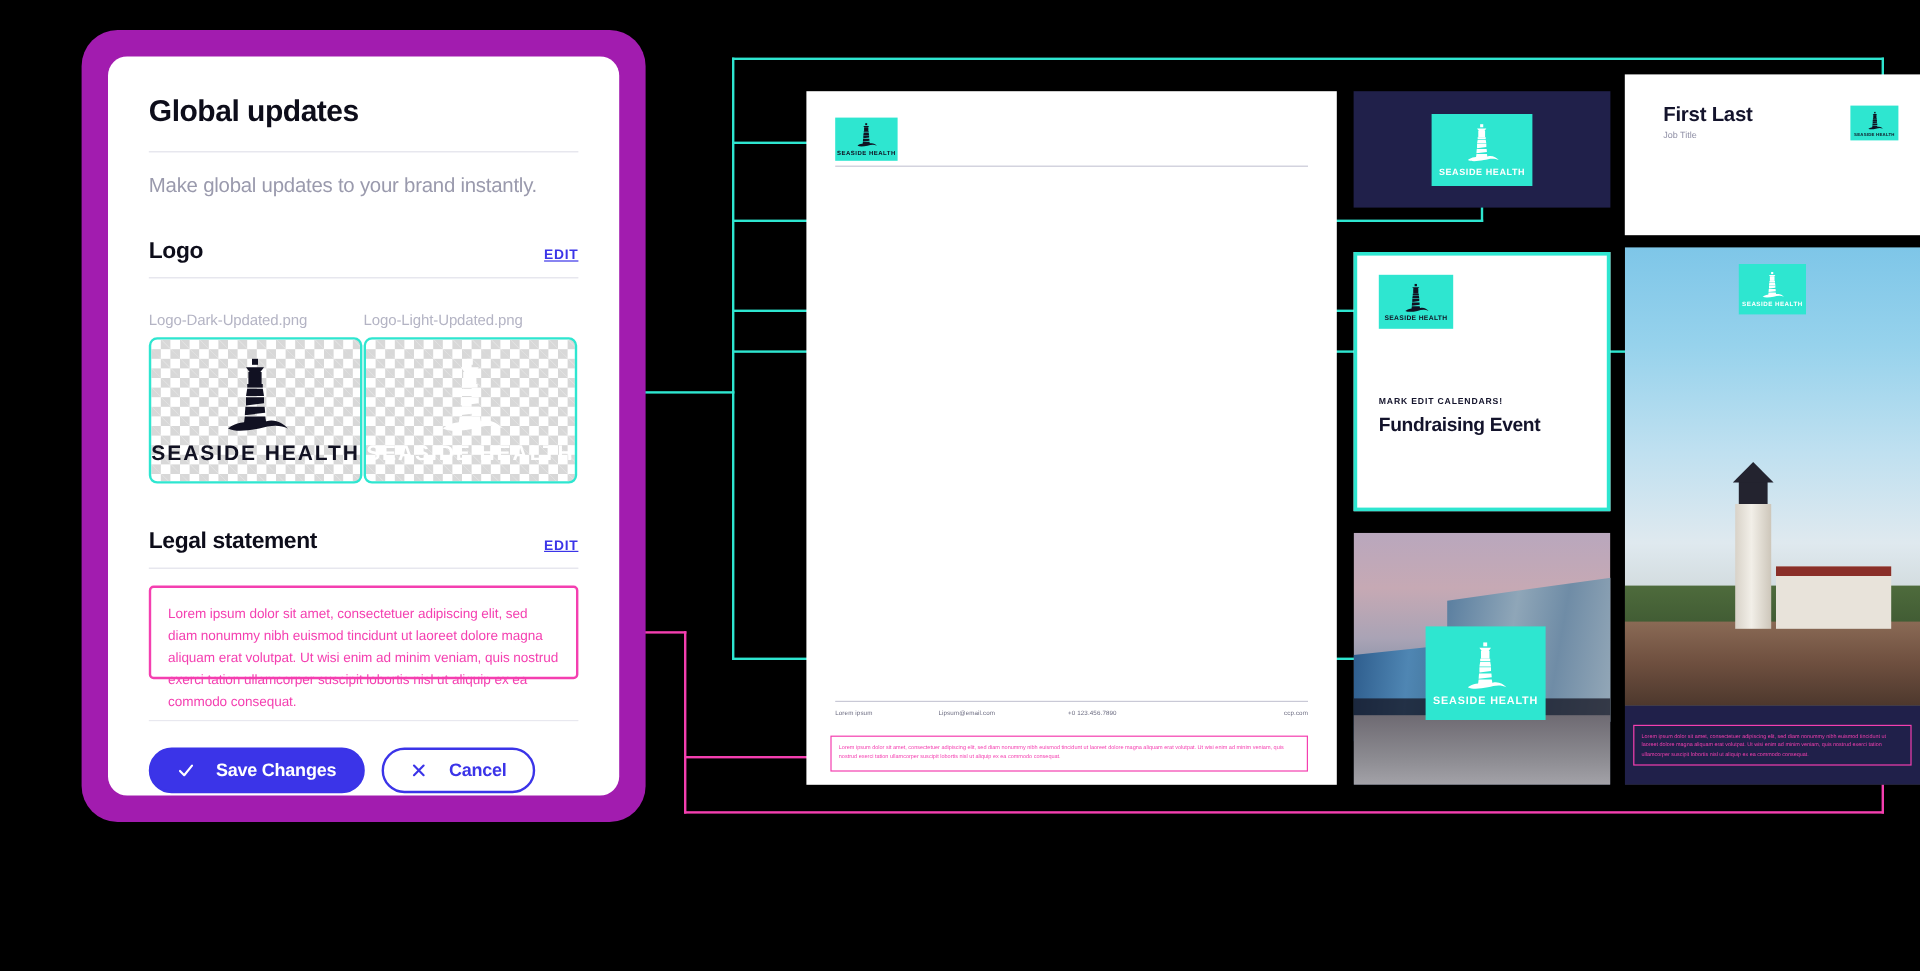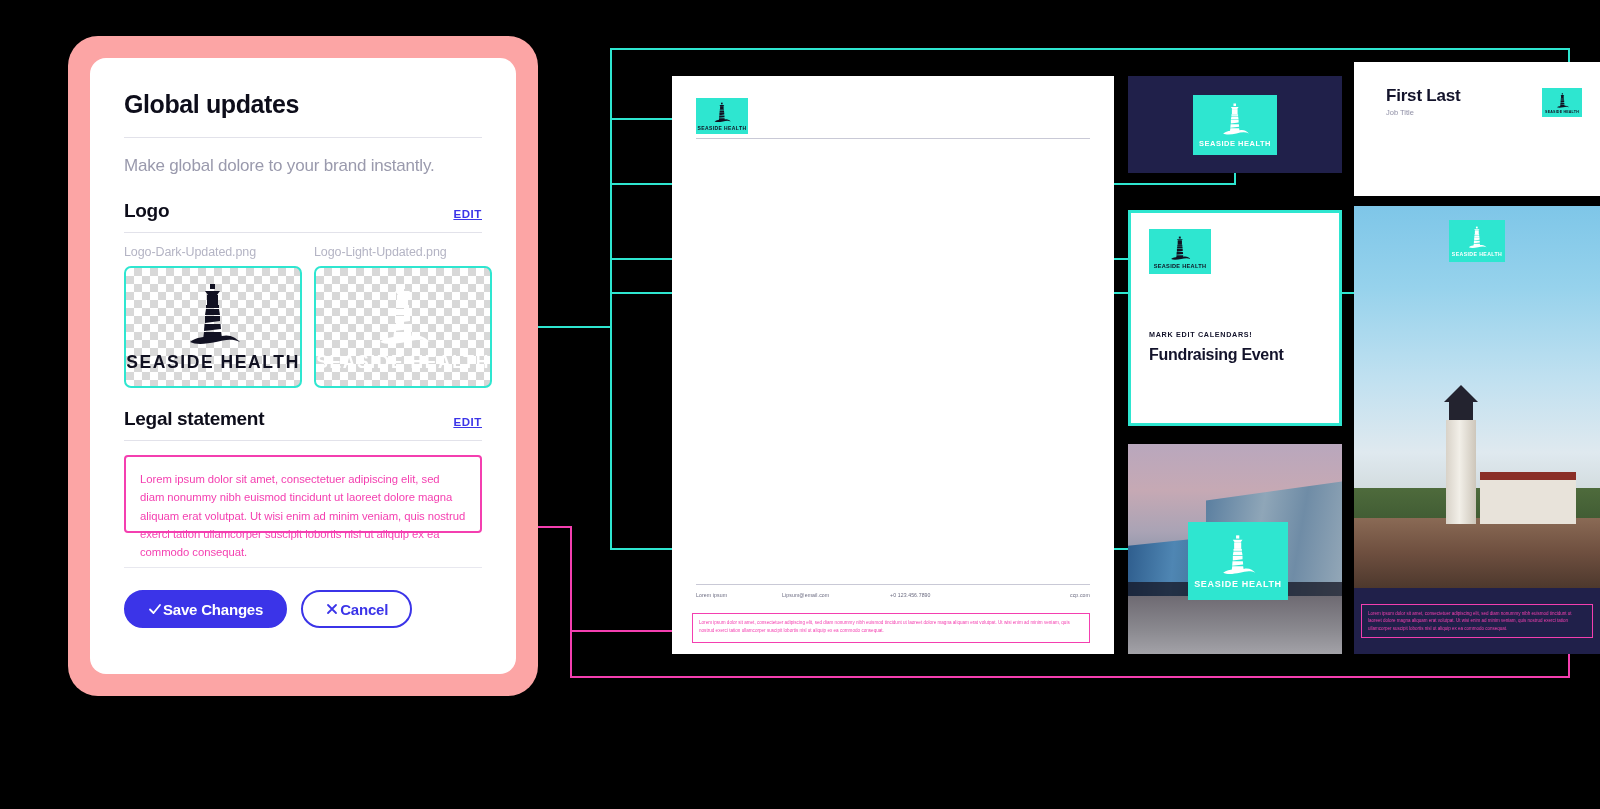--- a/index.html
+++ b/index.html
@@ -6,23 +6,23 @@
   html, body {
     width: 1600px; height: 809px;
     background: #000000;
     font-family: "Liberation Sans", sans-serif;
     overflow: hidden;
   }
   #stage { position: relative; width: 1600px; height: 809px; background:#000; }
 
   
   .device {
-    position: absolute; left: 68px; top: 36px;
+    position: absolute; left: 68px; top: 25px;
     width: 470px; height: 660px;
-    background: #fca5a5;
+    background: #a21caf;
     border-radius: 30px;
     padding: 22px;
   }
   .device-screen {
     width: 100%; height: 100%;
     background: #ffffff;
     border-radius: 16px;
     padding: 32px 34px 0 34px;
     position: relative;
     overflow: hidden;
@@ -30,31 +30,31 @@
   .panel-title {
     font-size: 25px; font-weight: 700; color: #0d0d1a;
     letter-spacing: -0.4px;
   }
   .hr { height: 1px; background: #e2e2ea; margin: 18px 0 0 0; }
   .panel-sub {
     font-size: 17px; color: #9a9aad; margin-top: 18px; letter-spacing: -0.2px;
   }
   .section-head {
     display: flex; align-items: flex-end; justify-content: space-between;
-    margin-top: 24px;
+    margin-top: 34px;
   }
   .section-title { font-size: 19px; font-weight: 700; color: #0d0d1a; letter-spacing:-0.3px;}
   .edit-link {
     font-size: 11.5px; font-weight: 700; color: #3b34e8;
     text-decoration: underline; letter-spacing: 0.6px; cursor: pointer;
     padding-bottom: 2px;
   }
   .section-rule { height: 1px; background: #e2e2ea; margin-top: 10px; }
 
-  .logo-row { display: flex; gap: 12px; margin-top: 12px; }
+  .logo-row { display: flex; gap: 1px; margin-top: 28px; }
   .logo-col { width: 178px; }
   .logo-filename {
     font-size: 12.5px; color: #b4b4c4; margin-bottom: 7px; letter-spacing: -0.1px;
     white-space: nowrap;
   }
   .logo-box {
     width: 178px; height: 122px;
     border: 2px solid #2ee6d0; border-radius: 7px;
     position: relative; overflow: hidden;
     background-color: #ffffff;
@@ -75,21 +75,21 @@
     border: 2px solid #f43fb0; border-radius: 4px;
     margin-top: 14px; padding: 13px 14px 15px 14px;
     height: 78px;
   }
   .legal-text {
     font-size: 11.3px; line-height: 1.62; color: #f43fb0; letter-spacing: -0.05px;
   }
   .footer-rule { height:1px; background:#e8e8ef; margin-top: 34px; }
   .btn-row { display: flex; gap: 14px; margin-top: 22px; }
   .btn {
-    display: flex; align-items: center; gap: 1px;
+    display: flex; align-items: center; gap: 18px;
     height: 38px; border-radius: 19px; padding: 0 22px;
     font-size: 15px; font-weight: 700; cursor: pointer; letter-spacing:-0.2px;
   }
   .btn-primary { background: #3b34e8; color: #fff; border: 2px solid #3b34e8; }
   .btn-ghost { background: #fff; color: #3b34e8; border: 2px solid #3b34e8; }
 
   
   .wire { position: absolute; background: #2ee6d0; }
   .wire-h { height: 2px; }
   .wire-v { width: 2px; }
@@ -277,21 +277,21 @@
   <div class="wire wire-v wire-pink" style="left:570px; top:526px; height:152px;"></div>
   <div class="wire wire-h wire-pink" style="left:570px; top:676px; width:1000px;"></div>
   <div class="wire wire-v wire-pink" style="left:1568px; top:632px; height:46px;"></div>
   <div class="wire wire-h wire-pink" style="left:570px; top:630px; width:120px;"></div>
 
   <div class="device">
     <div class="device-screen">
 
       <div class="panel-title">Global updates</div>
       <div class="hr"></div>
-      <div class="panel-sub">Make global dolore to your brand instantly.</div>
+      <div class="panel-sub">Make global updates to your brand instantly.</div>
 
       <div class="section-head">
         <div class="section-title">Logo</div>
         <div class="edit-link">EDIT</div>
       </div>
       <div class="section-rule"></div>
 
       <div class="logo-row">
         <div class="logo-col">
           <div class="logo-filename">Logo-Dark-Updated.png</div>
@@ -330,21 +330,21 @@
                   <path d="M22 50 L39 50 L40 56 L21 58 Z"></path>
                   <path d="M8 60 C18 52, 30 56, 40 54 C48 52, 54 56, 58 60 C50 56, 42 58, 34 60 C24 62, 14 63, 8 60 Z"></path>
                 </g>
               </svg>
               <div class="lh-word" style="color:#ffffff;">SEASIDE HEALTH</div>
             </div>
           </div>
         </div>
       </div>
 
-      <div class="section-head" style="margin-top:20px;">
+      <div class="section-head" style="margin-top:38px;">
         <div class="section-title">Legal statement</div>
         <div class="edit-link">EDIT</div>
       </div>
       <div class="section-rule"></div>
 
       <div class="legal-box">
         <div class="legal-text">Lorem ipsum dolor sit amet, consectetuer adipiscing elit, sed diam nonummy nibh euismod tincidunt ut laoreet dolore magna aliquam erat volutpat. Ut wisi enim ad minim veniam, quis nostrud exerci tation ullamcorper suscipit lobortis nisl ut aliquip ex ea commodo consequat.</div>
       </div>
 
       <div class="footer-rule"></div>

